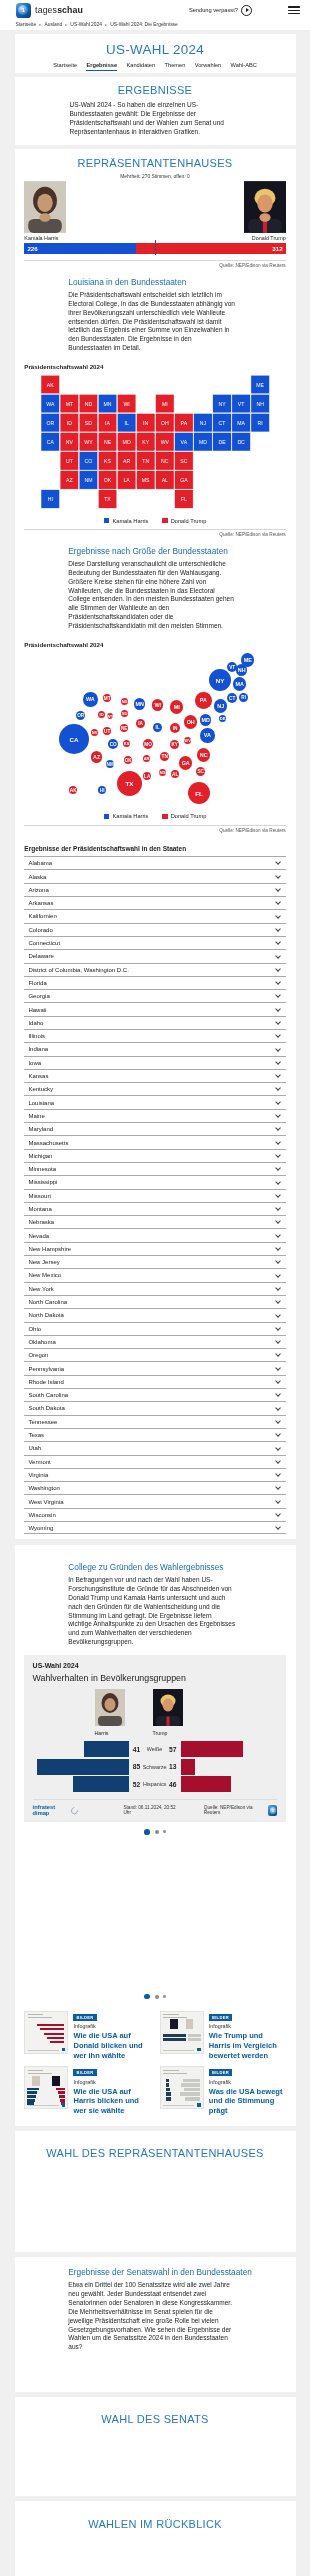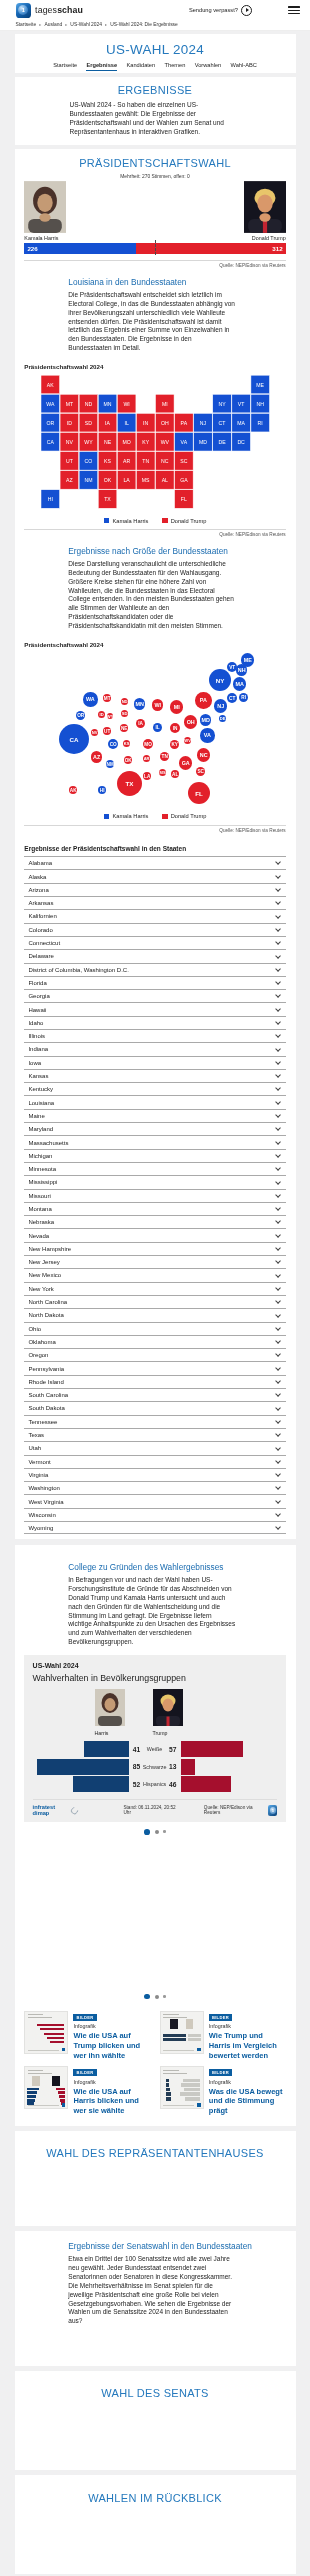--- a/index.html
+++ b/index.html
@@ -90,21 +90,21 @@
   .carousel-blank{height:152px;}
   .teaser-grid{display:grid;grid-template-columns:1fr 1fr;gap:6.2px 9.3px;margin-top:11.4px;}
   .teaser{display:flex;gap:5.2px;cursor:pointer;}
   .thumb{width:42px;height:41px;background:#f2f2f0;border:0.5px solid #e2e2e0;flex-shrink:0;position:relative;overflow:hidden;}
   .teaser-body{flex:1;}
   .badge{display:inline-block;background:#0b5da0;color:#fff;font-size:4.1px;font-weight:bold;padding:1px 3.1px;letter-spacing:0.3px;}
   .teaser-kicker{font-size:5.4px;color:#333;margin-top:2.6px;}
   .teaser-title{font-size:7.5px;font-weight:bold;color:#0b5da0;line-height:1.3;margin-top:1.6px;}
   
   .section-card{margin-top:5.2px;padding-top:15.5px;}
-  .sec-repr{height:95px;}
+  .sec-repr{height:121px;}
   .sec-senat{height:99px;}
   .sec-rueck{height:99px;padding-top:16.5px;}
   .senat-text-card{margin-top:4.7px;height:135px;padding:10.3px 9.8px 0;}
   
   .t-line{position:absolute;background:#b9b9b4;height:1px;}
   .t-bar{position:absolute;height:2.1px;}
   .t-photo{position:absolute;width:7.8px;height:9.8px;}
   .t-foot{position:absolute;bottom:2.1px;left:2.6px;right:8.3px;height:1px;background:#c9c9c4;}
   .t-blue{position:absolute;bottom:1.6px;right:2.1px;width:3.6px;height:3.6px;background:#0b5da0;}
 </style>
@@ -154,21 +154,21 @@
         <div class="tab">Wahl-ABC</div>
       </div>
   </section>
 
   <section class="card erg-card">
     <h2 class="center-title">ERGEBNISSE</h2>
     <p class="lead-text">US-Wahl 2024 - So haben die einzelnen US-Bundesstaaten gewählt: Die Ergebnisse der Präsidentschaftswahl und der Wahlen zum Senat und Repräsentantenhaus in interaktiven Grafiken.</p>
   </section>
 
   <section class="card praesi-card">
-    <h2 class="center-title">PRÄSIDENTSCHAFTSWAHL</h2>
+    <h2 class="center-title">REPRÄSENTANTENHAUSES</h2>
     <div class="majority">Mehrheit: 270 Stimmen, offen: 0</div>
 
     <div class="cands">
       <div class="cand">
         <svg width="42" height="52" viewBox="0 0 60 74">
           <rect width="60" height="74" fill="#cfc9bd"></rect>
           <ellipse cx="30" cy="28" rx="17" ry="20" fill="#4a322a"></ellipse>
           <ellipse cx="30" cy="31" rx="11" ry="13" fill="#c49a74"></ellipse>
           <path d="M13 28 Q13 56 20 62 L40 62 Q47 56 47 28 Z" fill="none"></path>
           <rect x="6" y="54" width="48" height="20" rx="8" fill="#55504c"></rect>
@@ -803,21 +803,21 @@
             <div class="t-line" style="left: 2.6px; top: 2.6px; width: 15.5px;"></div>
             <div class="t-line" style="left: 2.6px; top: 5.2px; width: 24px;"></div>
             <div class="t-bar" style="right: 3.1px; top: 12.4px; width: 27px; background: rgb(165, 15, 45);"></div>
             <div class="t-bar" style="right: 3.1px; top: 16.5px; width: 24px; background: rgb(165, 15, 45);"></div>
             <div class="t-bar" style="right: 3.1px; top: 20.7px; width: 20.7px; background: rgb(165, 15, 45);"></div>
             <div class="t-bar" style="right: 3.1px; top: 25px; width: 17.6px; background: rgb(165, 15, 45);"></div>
             <div class="t-bar" style="right: 3.1px; top: 29px; width: 14.5px; background: rgb(165, 15, 45);"></div>
             <div class="t-foot"></div>
             <div class="t-blue"></div>
           </div>
-          <div class="teaser-body"><span class="badge">BILDER</span><div class="teaser-kicker">Infografik</div><div class="teaser-title">Wie die USA auf Trump blicken und wer ihn wählte</div></div>
+          <div class="teaser-body"><span class="badge">BILDER</span><div class="teaser-kicker">Infografik</div><div class="teaser-title">Wie die USA auf Donald blicken und wer ihn wählte</div></div>
         </div>
         <div class="teaser">
           <div class="thumb">
             <div class="t-line" style="left: 2.6px; top: 2.6px; width: 15.5px;"></div>
             <div class="t-line" style="left: 2.6px; top: 5.2px; width: 24px;"></div>
             <div class="t-photo" style="left: 9.3px; top: 7.2px; background: rgb(26, 26, 36);"></div>
             <div class="t-photo" style="right: 9.3px; top: 7.2px; background: rgb(207, 201, 189);"></div>
             <div class="t-bar" style="left: 2.1px; top: 22px; width: 23px; height: 3.1px; background: rgb(35, 60, 85);"></div>
             <div class="t-bar" style="right: 2.1px; top: 22px; width: 12.4px; height: 3.1px; background: rgb(201, 201, 196);"></div>
             <div class="t-bar" style="left: 2.1px; top: 26px; width: 23px; height: 3.1px; background: rgb(35, 60, 85);"></div>

